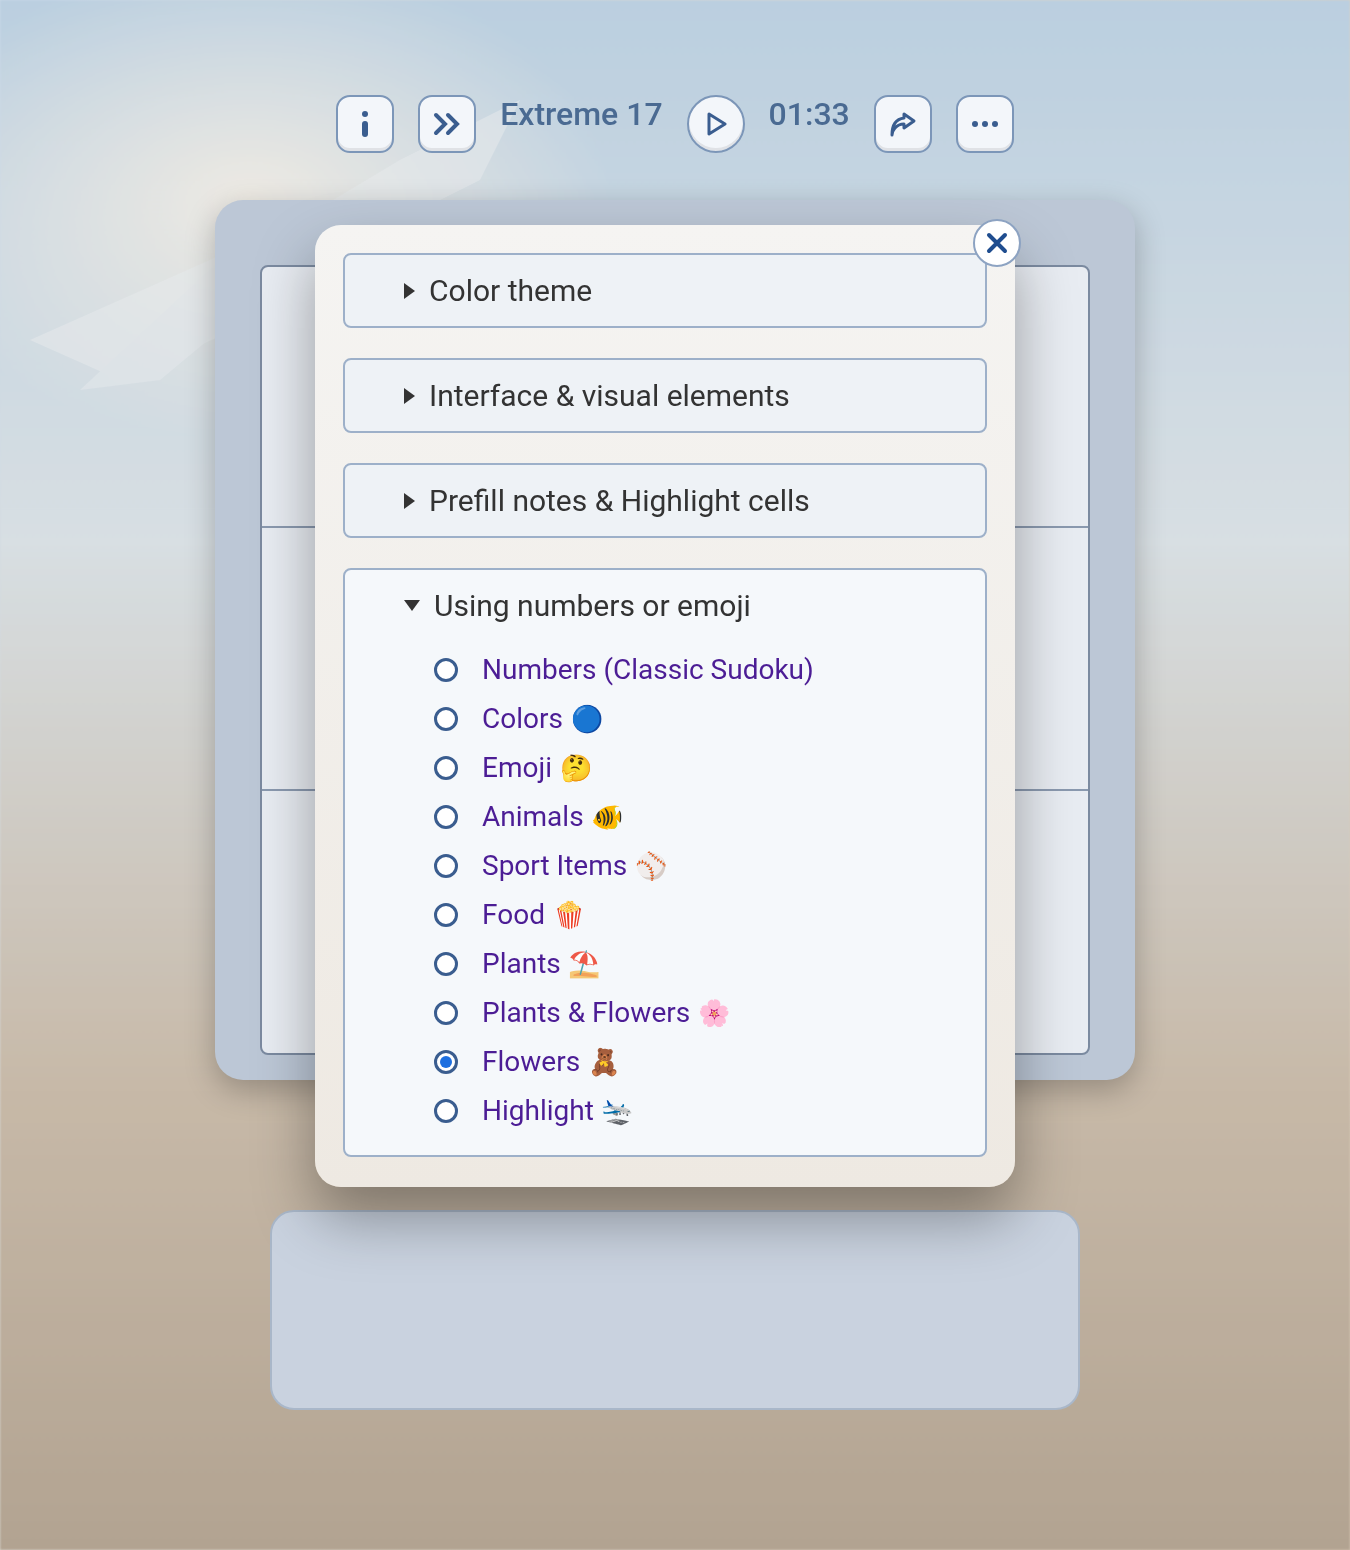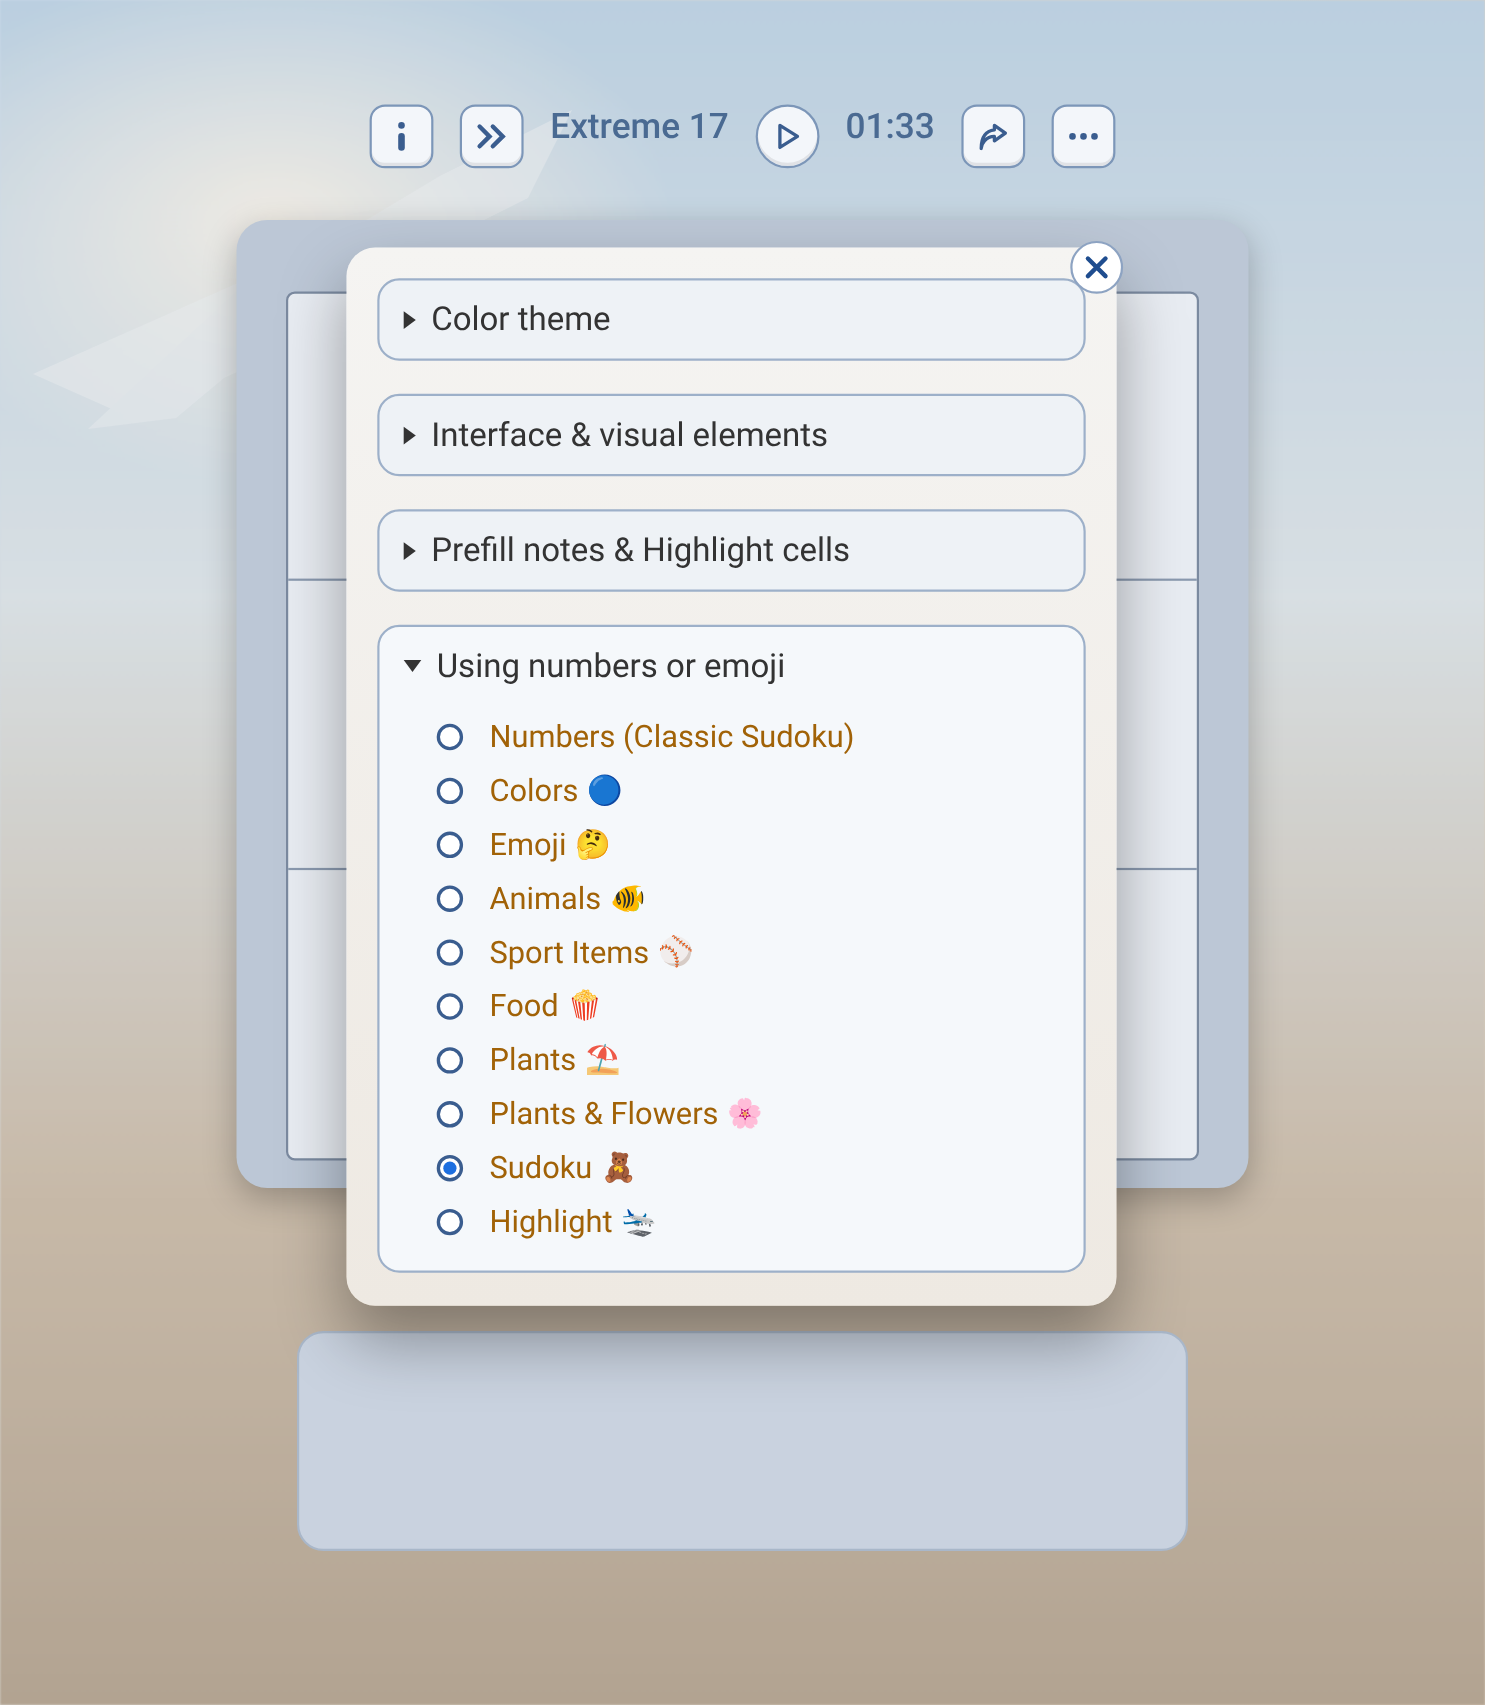--- a/index.html
+++ b/index.html
@@ -71,22 +71,22 @@
     border-radius:26px; padding:28px 28px 30px 28px;
     box-shadow: 0 30px 60px rgba(0,0,0,0.35);
   }
   .close-btn {
     position:absolute; right:-6px; top:-6px; width:48px; height:48px;
     border-radius:50%; background:#fff; border:2px solid #8da3c2;
     display:flex; align-items:center; justify-content:center;
     color:#1f4d8f; font-size:28px; line-height:1; cursor:pointer;
   }
   .section {
-    border:2px solid #9db0c9; border-radius:20px;
-    background:#eef2f6; margin-bottom:30px;
+    border:2px solid #9db0c9; border-radius:8px;
+    background:#eef2f6; margin-bottom:30px;padding-left:37px;
   }
   .section:last-child { margin-bottom:0; }
   .section-header {
     display:flex; align-items:center; gap:14px;
     padding:18px 22px; font-size:30px; color:#333;
     cursor:pointer;
   }
   .caret {
     width:0; height:0; display:inline-block;
   }
@@ -97,21 +97,21 @@
   .caret.down {
     border-left:8px solid transparent; border-right:8px solid transparent;
     border-top:11px solid #333;
   }
   .section.expanded { background:#f5f8fb; }
   .section-body { padding: 4px 22px 20px 52px; display:none; }
   .section.expanded .section-body { display:block; }
 
   .radio-row {
     display:flex; align-items:center; gap:24px;
-    padding:8px 0; font-size:28px; color:#a16207;
+    padding:8px 0; font-size:28px; color:#4c1d95;
     cursor:pointer;
   }
   .radio {
     width:24px; height:24px; border-radius:50%;
     border:3px solid #3a5d8f; background:#fff; position:relative; flex-shrink:0;
   }
   .radio.selected::after {
     content:""; position:absolute; left:3px; top:3px;
     width:12px; height:12px; border-radius:50%; background:#1d6fe0;
   }
@@ -253,21 +253,21 @@
         <div class="radio-row">
           <span class="radio"></span>
           <span class="radio-label">
             <span>Plants &amp; Flowers</span>
             <span class="emoji">🌸</span>
           </span>
         </div>
         <div class="radio-row">
           <span class="radio selected"></span>
           <span class="radio-label">
-            <span>Sudoku</span>
+            <span>Flowers</span>
             <span class="emoji">🧸</span>
           </span>
         </div>
         <div class="radio-row">
           <span class="radio"></span>
           <span class="radio-label">
             <span>Highlight</span>
             <span class="emoji">🛬</span>
           </span>
         </div>

